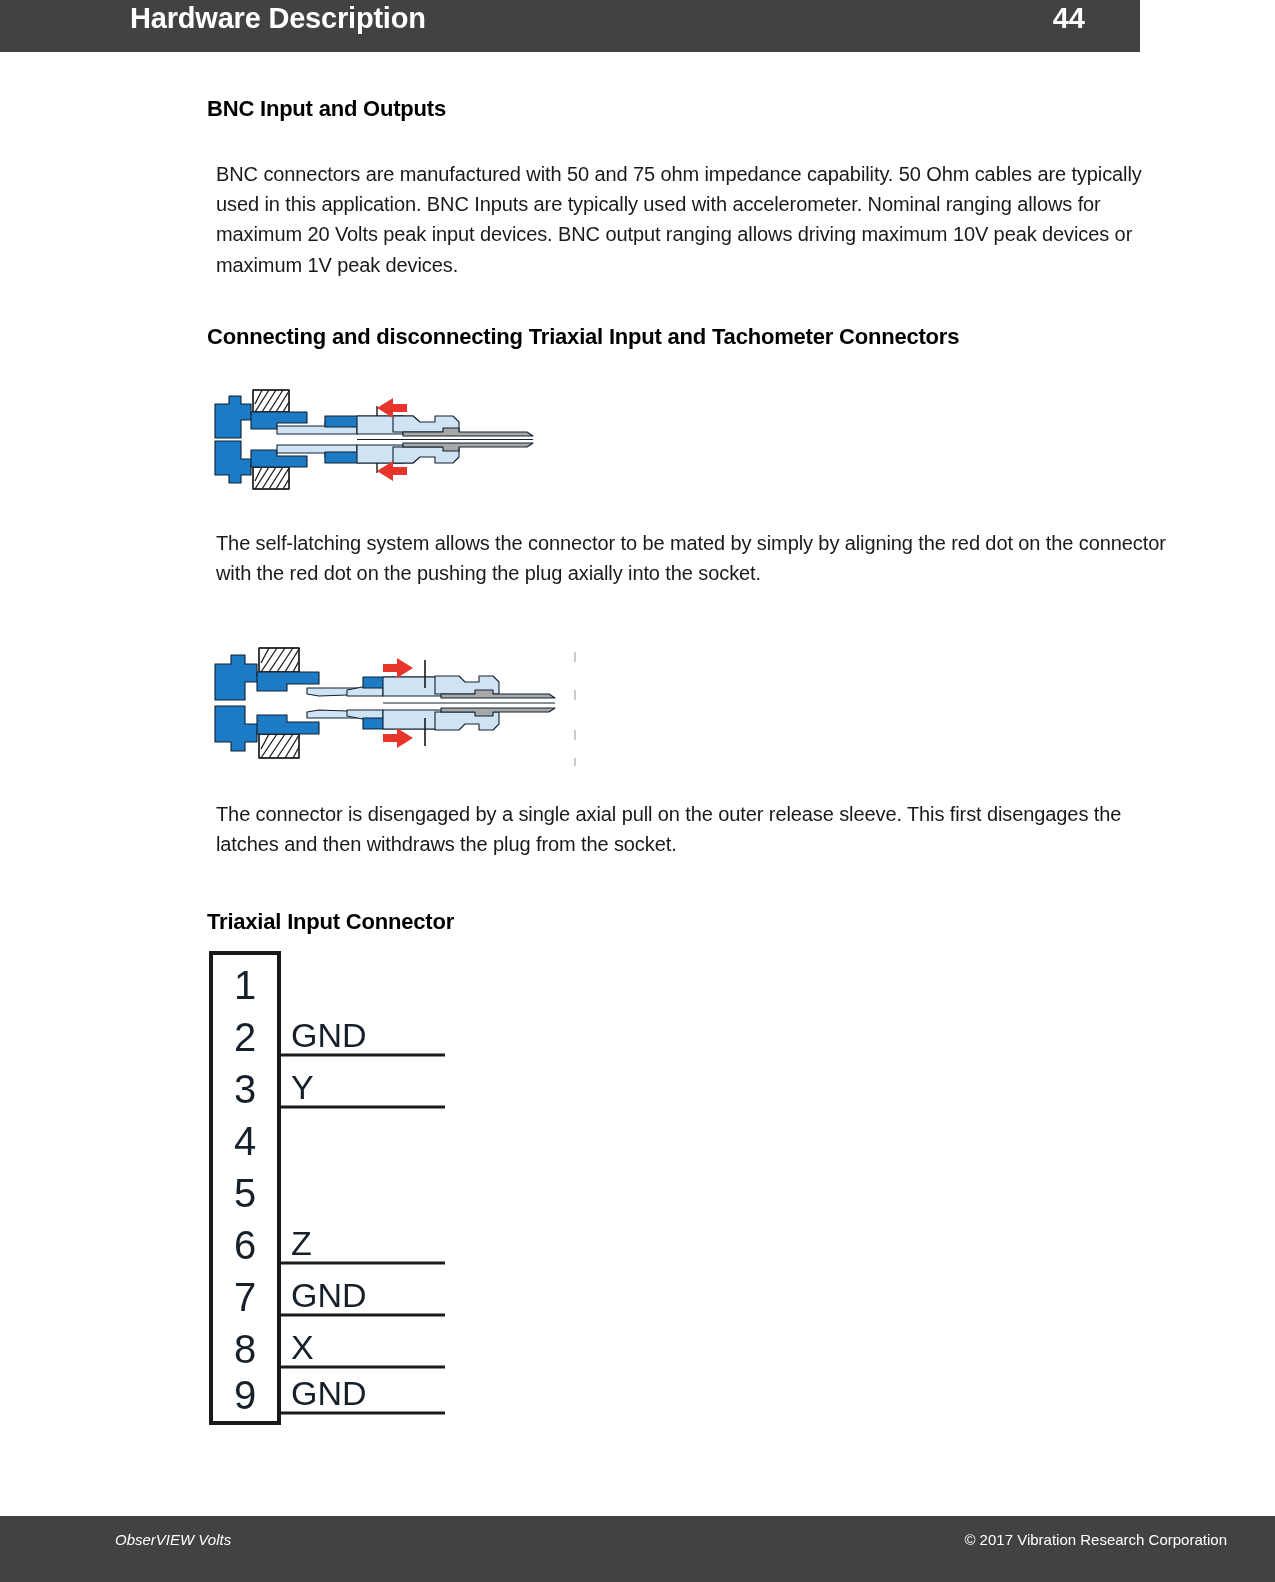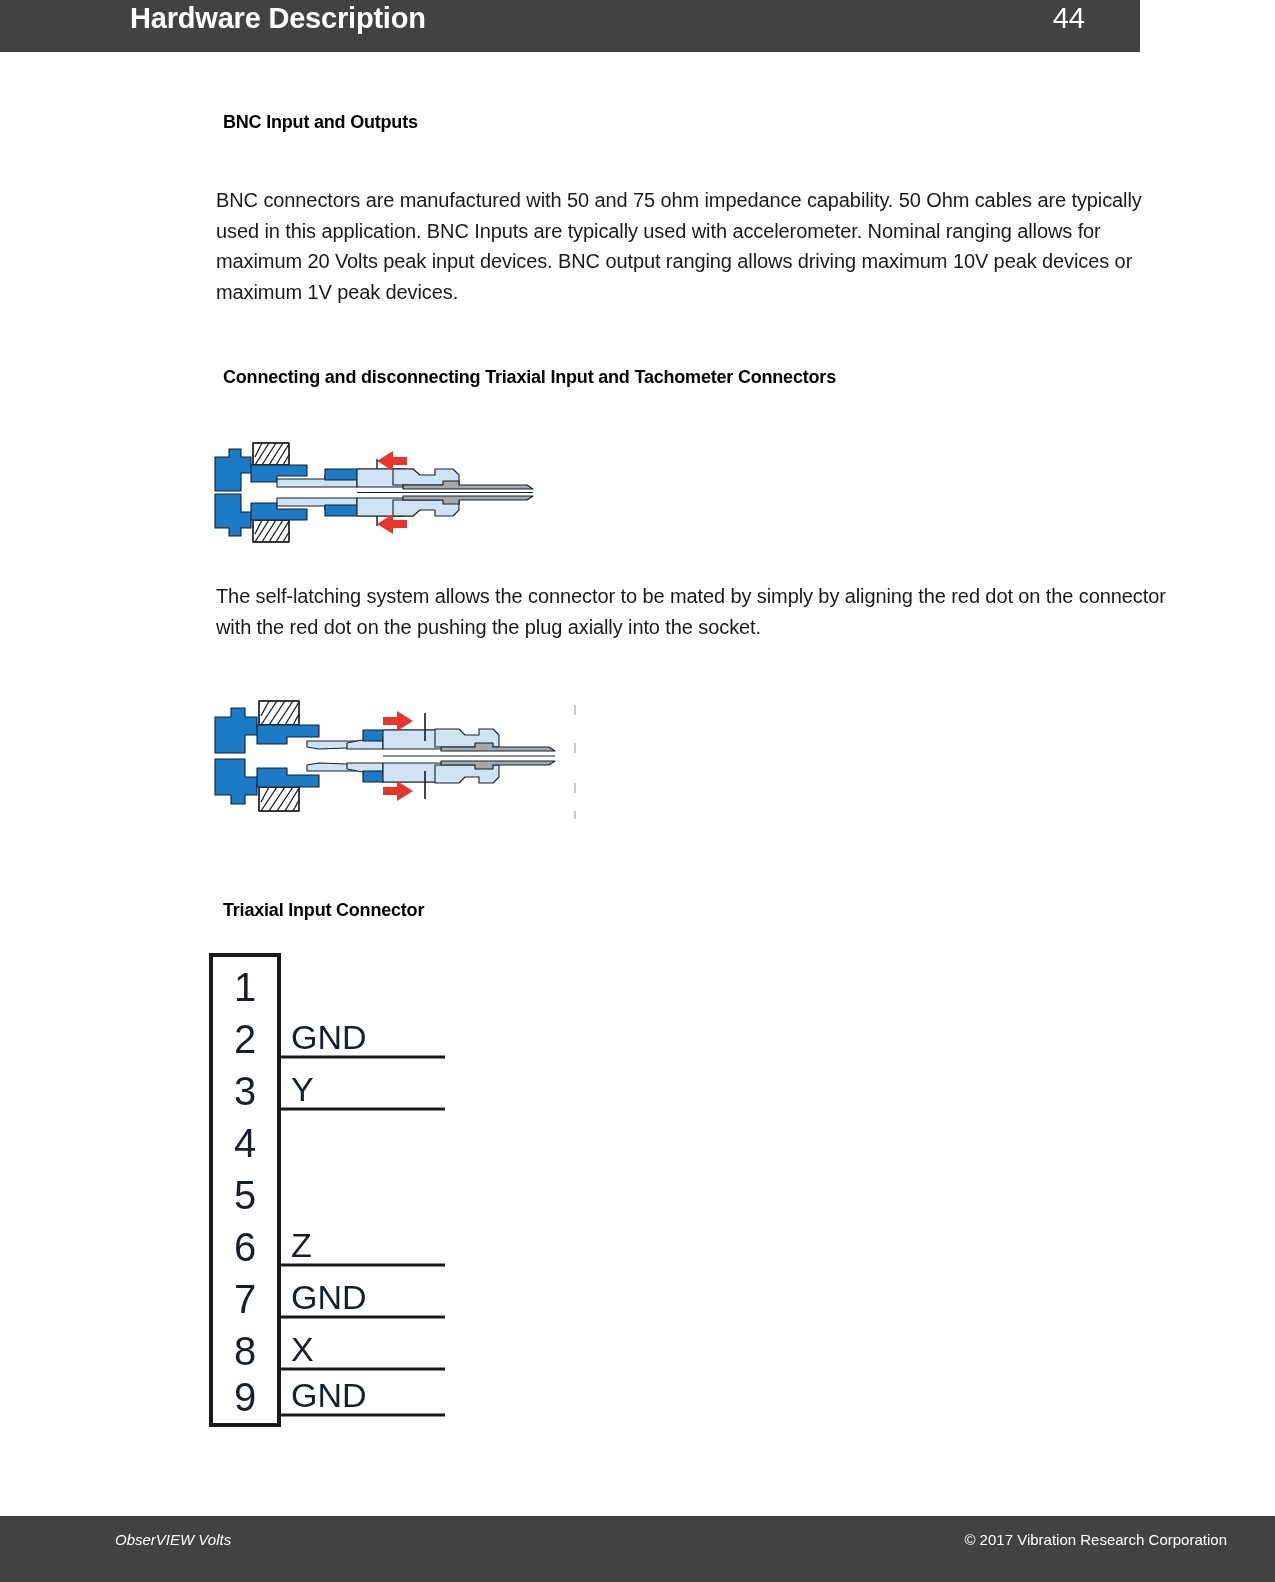--- a/index.html
+++ b/index.html
@@ -33,21 +33,21 @@
     font-weight: bold;
     color: #ffffff;
     letter-spacing: -0.2px;
     white-space: nowrap;
   }
   .page-header .hdr-pageno {
     position: absolute;
     right: 55px;
     top: 2px;
     font-size: 29px;
-    font-weight: normal;
+    font-weight: bold;
     color: #ffffff;
     white-space: nowrap;
   }
 
   
   .page-footer {
     position: absolute;
     left: 0;
     top: 1516px;
     width: 1275px;
@@ -74,22 +74,22 @@
   }
 
   
   .content {
     position: absolute;
     left: 207px;
     top: 95px;
     width: 980px;
   }
   h2.section-heading {
-    margin: 16px;
-    font-size: 18px;
+    margin: 0;
+    font-size: 22px;
     font-weight: bold;
     line-height: 1.30;
     letter-spacing: -0.2px;
     color: #000000;
   }
   p.body-text {
     margin: 9px;
     font-size: 20px;
     line-height: 1.52;
     color: #1a1a1a;
@@ -253,20 +253,21 @@
         <line x1="368" y1="14" x2="368" y2="24"></line>
         <line x1="368" y1="52" x2="368" y2="62"></line>
         <line x1="368" y1="92" x2="368" y2="102"></line>
         <line x1="368" y1="120" x2="368" y2="128"></line>
       </g>
     </svg>
   </div>
 
   <div class="sp-22"></div>
 
+  <p class="body-text">The connector is disengaged by a single axial pull on the outer release sleeve. This first disengages the latches and then withdraws the plug from the socket.</p>
 
   <div class="sp-40"></div>
 
   <h2 class="section-heading">Triaxial Input Connector</h2>
 
   <div class="sp-10"></div>
 
   <div class="pinout-wrap">
     <svg width="250" height="485" viewBox="0 0 250 485">
 

